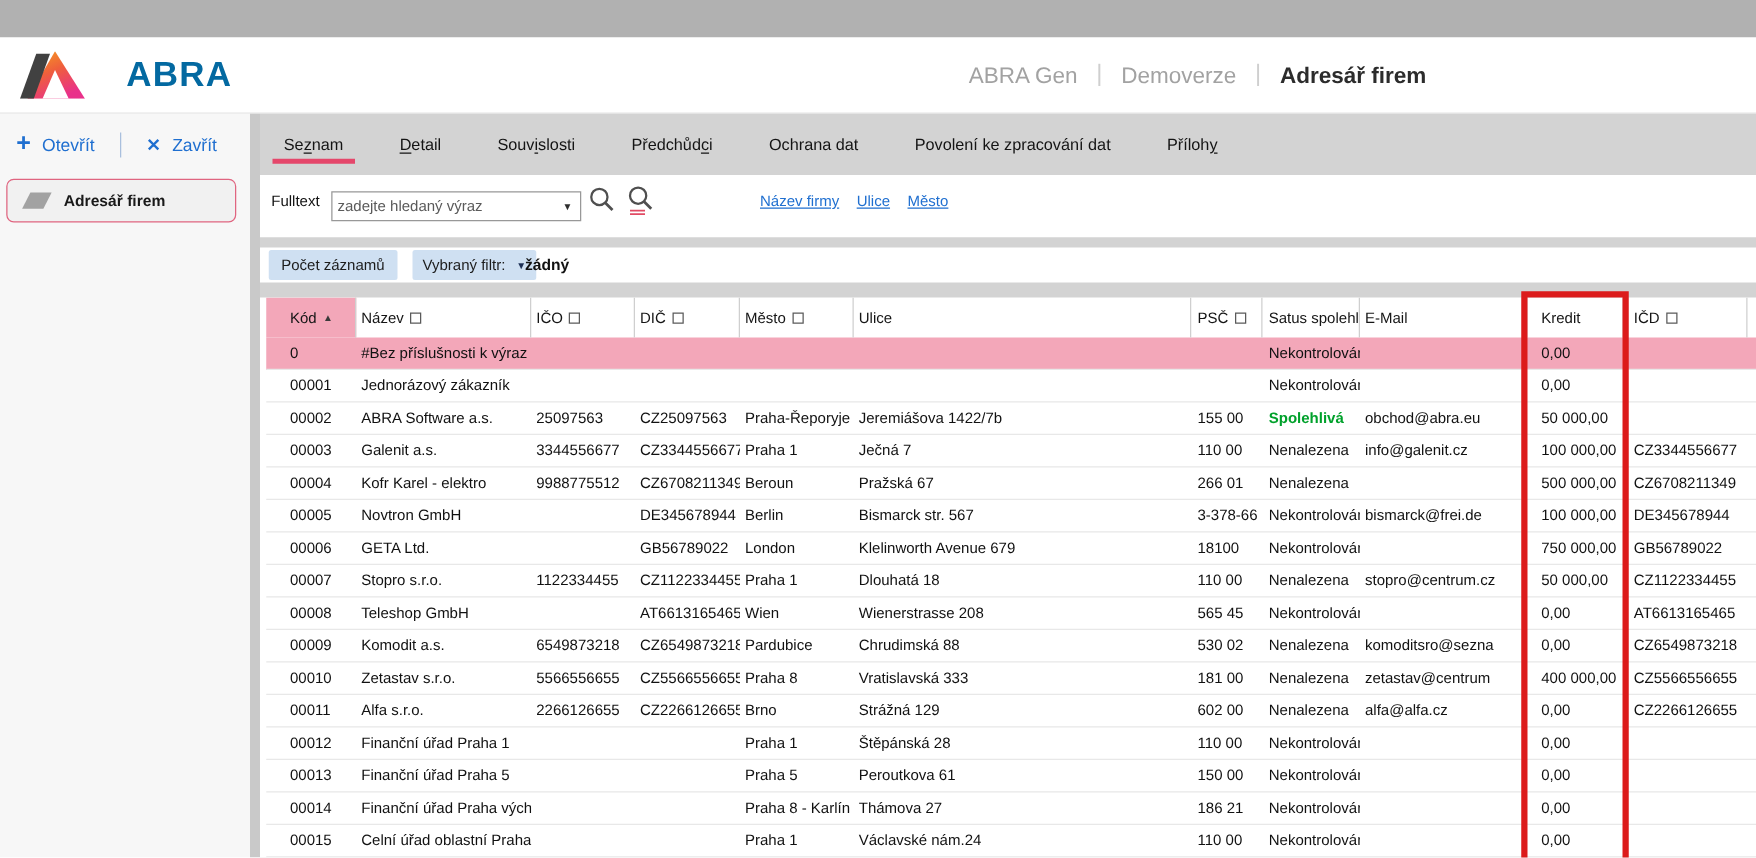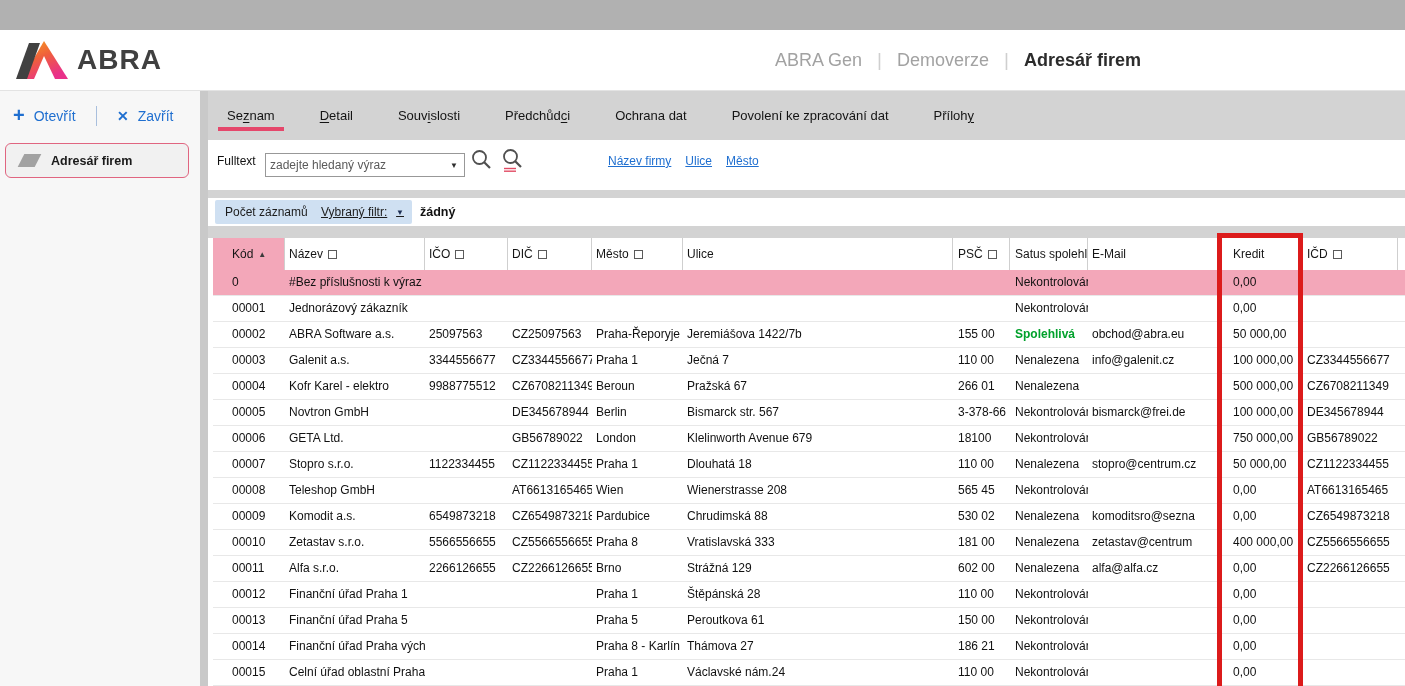--- a/index.html
+++ b/index.html
@@ -14,21 +14,21 @@
   html,body{width:1405px;height:686px;}
   body{
     position:relative;overflow:hidden;background:#fff;
     font-family:"Liberation Sans",sans-serif;color:#111;
   }
   
   .topbar{position:absolute;left:0;top:0;width:1405px;height:30px;background:#b1b1b1;}
   
   .header{position:absolute;left:0;top:30px;width:1405px;height:61px;background:#fff;border-bottom:1px solid #e3e3e3;box-sizing:border-box;}
   .logo{position:absolute;left:16px;top:11px;display:flex;align-items:center;gap:9px;}
-  .logo-text{font-size:28px;font-weight:bold;color:#404040;letter-spacing:1px;}
+  .logo-text{font-size:28px;font-weight:bold;color:#0369a1;letter-spacing:1px;margin-left:24px;}
   .breadcrumb{position:absolute;left:775px;top:0;height:60px;display:flex;align-items:center;gap:15px;font-size:18px;color:#a2a2a2;}
   .breadcrumb .sep{color:#cfcfcf;font-weight:300;font-size:19px;}
   .breadcrumb .current{color:#2c2c2c;font-weight:bold;}
   
   .appbody{position:absolute;left:0;top:91px;width:1405px;height:595px;}
   .sidebar{position:absolute;left:0;top:0;width:200px;height:595px;background:#f7f7f7;}
   .sidebar-actions{position:absolute;left:0;top:8px;width:200px;height:34px;}
   .act{position:absolute;display:flex;align-items:center;gap:9px;font-size:14px;color:var(--link);cursor:pointer;height:34px;}
   .act-open{left:13px;}
   .act-close{left:117px;}
@@ -54,21 +54,21 @@
   .dd-arrow{font-size:8px;color:#2e2e2e;padding:0 6px;}
   .mag1{left:262px;}
   .mag2{left:293px;}
   .scope-label{left:332px;font-size:12px;}
   .scope-links{left:400px;display:flex;gap:14px;}
   .scope-link{font-size:12px;color:var(--link);text-decoration:underline;cursor:pointer;white-space:nowrap;}
   
   .gap1{position:absolute;left:0;top:99px;width:1197px;height:8px;background:#d3d3d3;}
   .filter-row{position:absolute;left:0;top:107px;width:1197px;height:38px;background:#fff;}
   .count-btn{position:absolute;left:7px;top:2px;height:24px;background:var(--btnblue);border:none;border-radius:2px;font-size:12px;font-family:inherit;padding:0 10px;color:#1c1c1c;cursor:pointer;}
-  .filter-select{position:absolute;left:105px;top:2px;width:99px;height:24px;background:var(--btnblue);border-radius:2px;display:flex;align-items:center;justify-content:space-between;padding:0 8px;box-sizing:border-box;font-size:12px;color:#1c1c1c;cursor:pointer;text-decoration:underline;}
+  .filter-select{position:absolute;left:122px;top:2px;width:99px;height:24px;background:var(--btnblue);border-radius:2px;display:flex;align-items:center;justify-content:space-between;padding:0 8px;box-sizing:border-box;font-size:12px;color:#1c1c1c;cursor:pointer;}
   .filter-select .dd-arrow{padding:0;color:#1c2f55;}
   .filter-value{position:absolute;left:212px;top:0;height:28px;display:flex;align-items:center;font-size:12.5px;font-weight:bold;}
   .gap2{position:absolute;left:0;top:135px;width:1197px;height:12px;background:#d3d3d3;}
   
   .grid{position:absolute;left:0;top:147px;width:1197px;height:448px;background:#fff;padding-left:5px;box-sizing:border-box;overflow:hidden;}
   .grid-header{height:32px;display:flex;}
   .gh-cell{box-sizing:border-box;display:flex;align-items:center;gap:5px;border-right:1px solid #cfcfcf;font-size:12px;color:#151515;overflow:hidden;white-space:nowrap;text-overflow:ellipsis;cursor:pointer;}
   .gh-cell.hl{background:var(--pink);}
   .sort-asc{font-size:8px;color:#3a3a3a;}
   .filter-box{width:7px;height:7px;border:1px solid #5a5a5a;display:inline-block;flex:none;}

